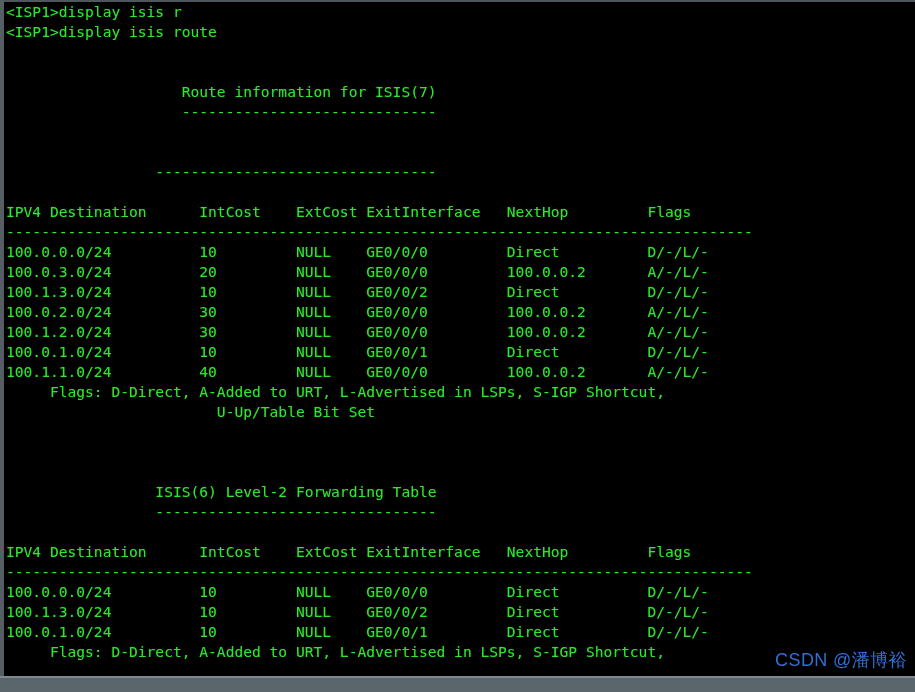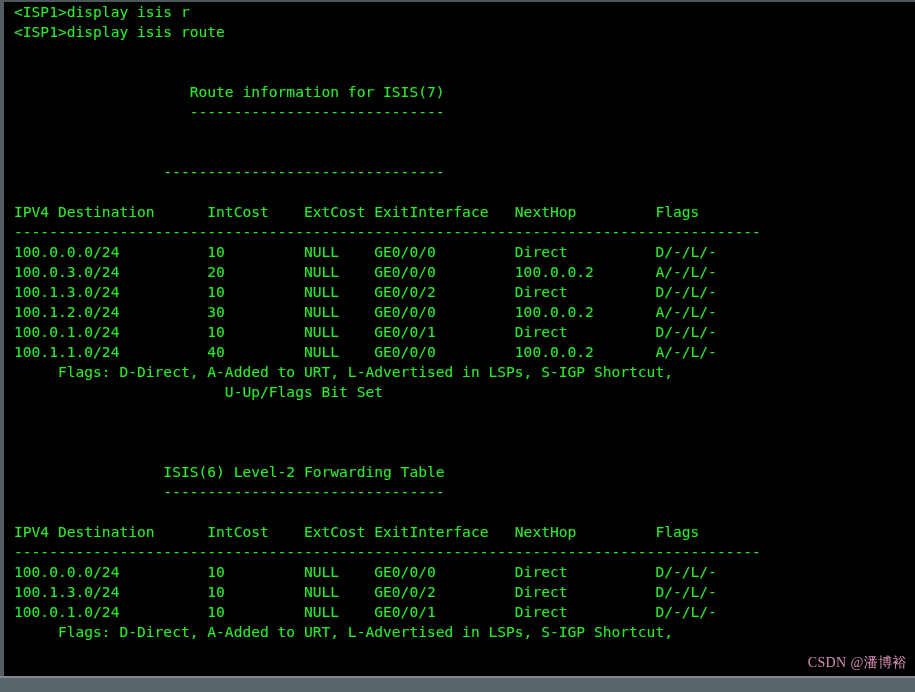--- a/index.html
+++ b/index.html
@@ -48,21 +48,21 @@
     background: #5a666c;
     border-top: 2px solid #7d8b91;
   }
 
   #screen {
     position: absolute;
     left: 0;
     top: 0;
     width: 915px;
     height: 678px;
-    padding: 2px 0 0 8px;
+    padding: 2px 0 0 0;
     box-sizing: border-box;
     overflow: hidden;
   }
 
   .line {
     color: #2ee62e;
     font-size: 14.6px;
     line-height: 20px;
     height: 20px;
     white-space: pre;
@@ -72,23 +72,23 @@
     text-shadow: 0 0 1px rgba(46,230,46,0.35);
   }
   .line.blank {
     color: transparent;
   }
 
   #watermark {
     position: absolute;
     right: 8px;
     bottom: 20px;
-    color: #f9a8d4;
-    font-size: 14px;
-    font-family: Liberation Serif, serif;
+    color: #3b82f6;
+    font-size: 18px;
+    font-family: Liberation Sans, sans-serif;
     opacity: 0.85;
     white-space: pre;
     letter-spacing: 0.4px;
   }
 </style>
 </head>
 <body>
 
 <div id="terminal-window">
 
@@ -105,25 +105,26 @@
       <div class="line">                    -----------------------------</div>
       <div class="line blank">&nbsp;</div>
       <div class="line blank">&nbsp;</div>
       <div class="line">                 --------------------------------</div>
       <div class="line blank">&nbsp;</div>
       <div class="line">IPV4 Destination      IntCost    ExtCost ExitInterface   NextHop         Flags</div>
       <div class="line">-------------------------------------------------------------------------------------</div>
       <div class="line">100.0.0.0/24          10         NULL    GE0/0/0         Direct          D/-/L/-</div>
       <div class="line">100.0.3.0/24          20         NULL    GE0/0/0         100.0.0.2       A/-/L/-</div>
       <div class="line">100.1.3.0/24          10         NULL    GE0/0/2         Direct          D/-/L/-</div>
+      <div class="line">100.0.2.0/24          30         NULL    GE0/0/0         100.0.0.2       A/-/L/-</div>
       <div class="line">100.1.2.0/24          30         NULL    GE0/0/0         100.0.0.2       A/-/L/-</div>
       <div class="line">100.0.1.0/24          10         NULL    GE0/0/1         Direct          D/-/L/-</div>
       <div class="line">100.1.1.0/24          40         NULL    GE0/0/0         100.0.0.2       A/-/L/-</div>
       <div class="line">     Flags: D-Direct, A-Added to URT, L-Advertised in LSPs, S-IGP Shortcut,</div>
-      <div class="line">                        U-Up/Flags Bit Set</div>
+      <div class="line">                        U-Up/Table Bit Set</div>
       <div class="line blank">&nbsp;</div>
       <div class="line blank">&nbsp;</div>
       <div class="line blank">&nbsp;</div>
       <div class="line">                 ISIS(6) Level-2 Forwarding Table</div>
       <div class="line">                 --------------------------------</div>
       <div class="line blank">&nbsp;</div>
       <div class="line">IPV4 Destination      IntCost    ExtCost ExitInterface   NextHop         Flags</div>
       <div class="line">-------------------------------------------------------------------------------------</div>
       <div class="line">100.0.0.0/24          10         NULL    GE0/0/0         Direct          D/-/L/-</div>
       <div class="line">100.1.3.0/24          10         NULL    GE0/0/2         Direct          D/-/L/-</div>

